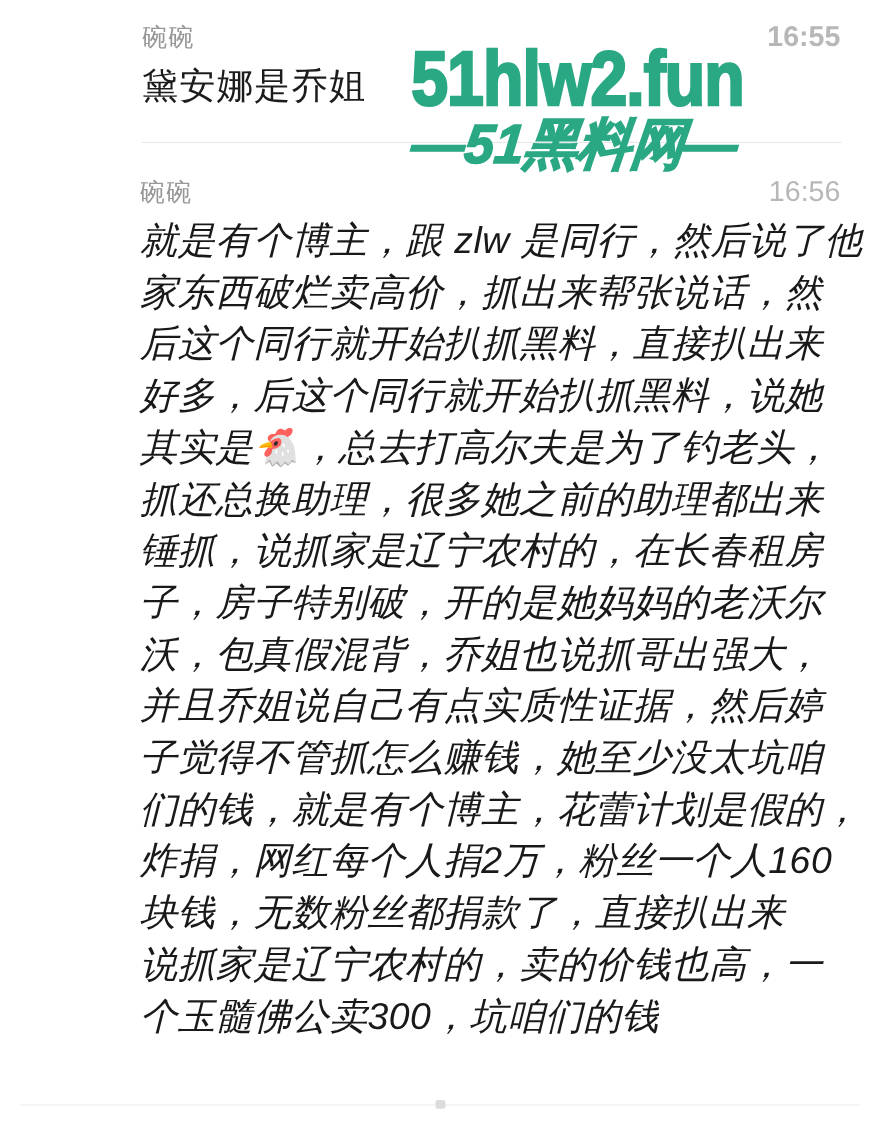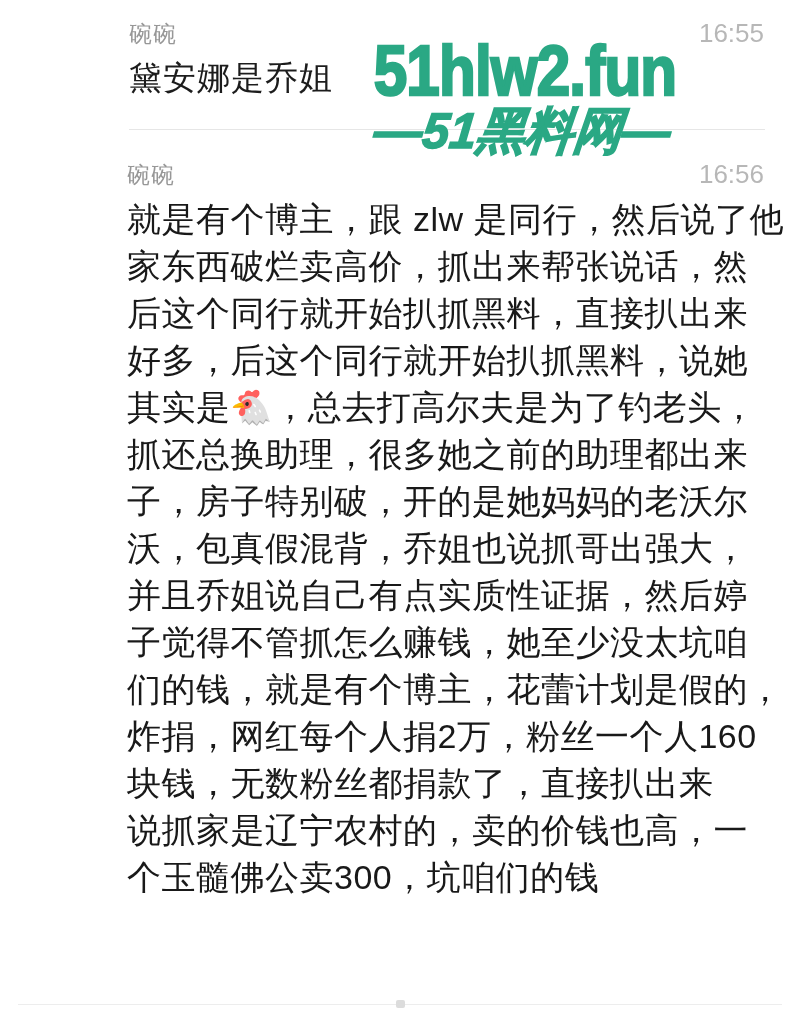--- a/index.html
+++ b/index.html
@@ -14,21 +14,21 @@
     overflow: hidden;
   }
 
   
   .author1 {
     position: absolute; left: 129px; top: 19px;
     font-size: 23px; color: #979797; letter-spacing: 1px;
   }
   .time1 {
     position: absolute; right: 36px; top: 18px;
-    font-size: 26px; color: #b7b7b7;
+    font-size: 26px; color: #b7b7b7; font-weight: bold;
   }
   .title1 {
     position: absolute; left: 129px; top: 56px;
     font-size: 33px; color: #1c1c1c; letter-spacing: 1px;
     white-space: nowrap;
   }
 
   
   .divider1 {
     position: absolute; left: 129px; top: 129px;
@@ -69,21 +69,21 @@
   .time2 {
     position: absolute; right: 36px; top: 159px;
     font-size: 26px; color: #b7b7b7; margin-left: 26px;
   }
   .body2 {
     position: absolute; left: 127px; top: 196px;
     width: 645px;
     font-size: 34px; line-height: 47px; color: #191919;
     letter-spacing: 0.5px;
   }
-  .body2 .line { white-space: nowrap; height: 47px; }
+  .body2 .line { white-space: nowrap; height: 47px; font-style: italic; }
 
   
   .divider2 {
     position: absolute; left: 18px; top: 1004px;
     width: 764px; height: 1px; background: #ededed;
   }
   .divider-notch {
     position: absolute; left: 396px; top: 1000px;
     width: 9px; height: 8px; border-radius: 2px;
     background: #dcdcdc;
@@ -108,20 +108,21 @@
   <div class="author2">碗碗</div>
   <div class="time2">16:56</div>
 
   <div class="body2">
     <div class="line">就是有个博主，跟 zlw 是同行，然后说了他</div>
     <div class="line">家东西破烂卖高价，抓出来帮张说话，然</div>
     <div class="line">后这个同行就开始扒抓黑料，直接扒出来</div>
     <div class="line">好多，后这个同行就开始扒抓黑料，说她</div>
     <div class="line">其实是🐔，总去打高尔夫是为了钓老头，</div>
     <div class="line">抓还总换助理，很多她之前的助理都出来</div>
+    <div class="line">锤抓，说抓家是辽宁农村的，在长春租房</div>
     <div class="line">子，房子特别破，开的是她妈妈的老沃尔</div>
     <div class="line">沃，包真假混背，乔姐也说抓哥出强大，</div>
     <div class="line">并且乔姐说自己有点实质性证据，然后婷</div>
     <div class="line">子觉得不管抓怎么赚钱，她至少没太坑咱</div>
     <div class="line">们的钱，就是有个博主，花蕾计划是假的，</div>
     <div class="line">炸捐，网红每个人捐2万，粉丝一个人160</div>
     <div class="line">块钱，无数粉丝都捐款了，直接扒出来</div>
     <div class="line">说抓家是辽宁农村的，卖的价钱也高，一</div>
     <div class="line">个玉髓佛公卖300，坑咱们的钱</div>
   </div>

